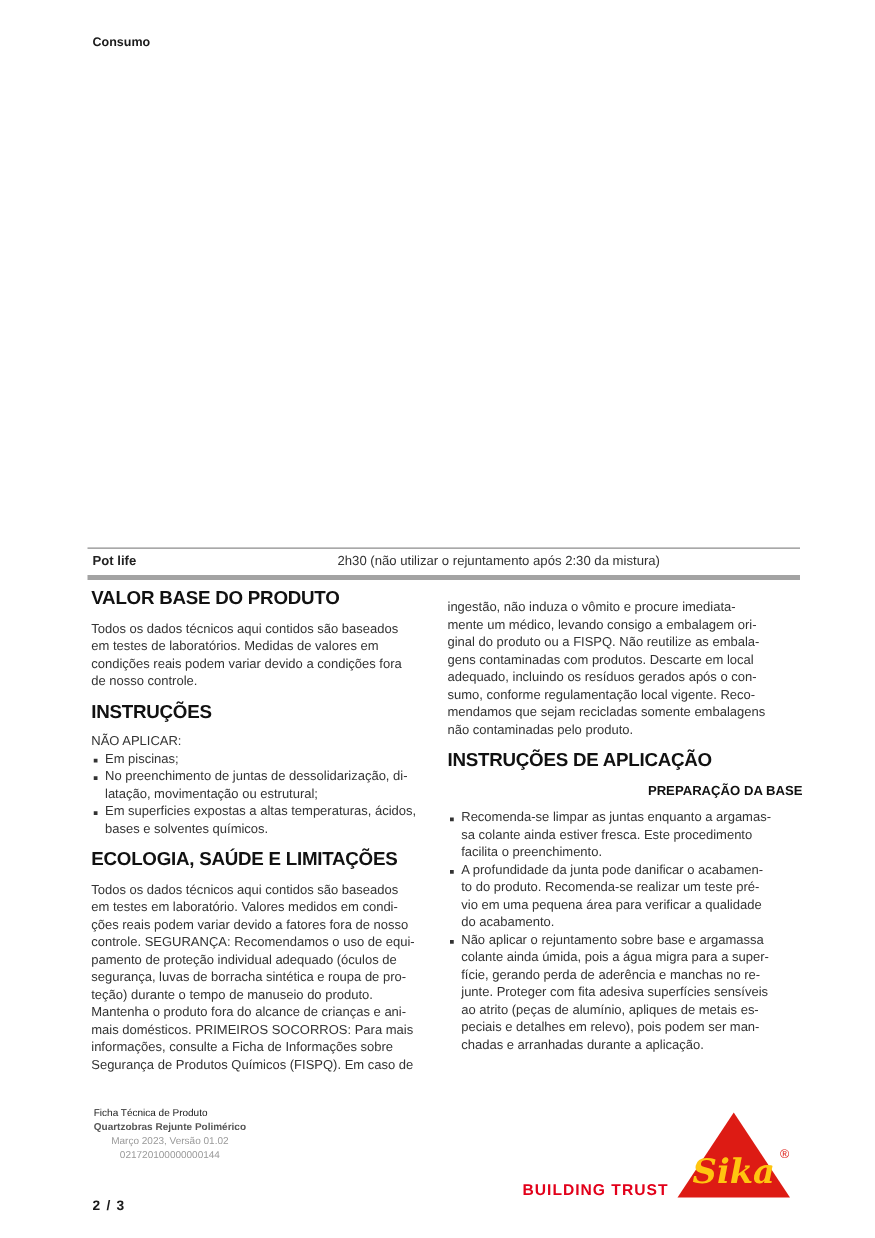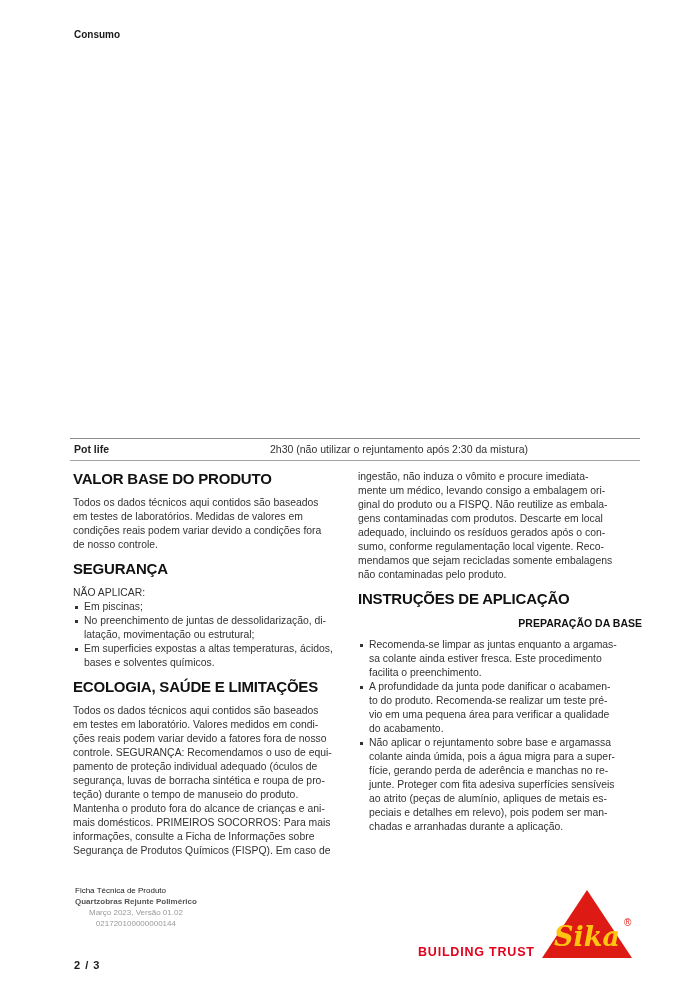--- a/index.html
+++ b/index.html
@@ -3,33 +3,33 @@
 <meta charset="utf-8">
 <style>
   html,body{margin:0;padding:0;background:#fff;}
   .page{
     position:relative;width:680px;height:990px;background:#ffffff;overflow:hidden;
     font-family:"Liberation Sans",sans-serif;color:#333;
   }
   .consumo{position:absolute;left:74px;top:29px;font-size:10px;font-weight:bold;color:#1a1a1a;}
   
   .spec-table{position:absolute;left:70px;top:438px;width:570px;
-    border-top:1px solid #8c8c8c;border-bottom:1px solid #a3a3a3;}
+    border-top:1px solid #8c8c8c;border-bottom:4px solid #a3a3a3;}
   .spec-row{display:flex;padding:4px 0 5px;}
   .spec-label{width:196px;font-size:10.5px;font-weight:bold;color:#222;padding-left:4px;}
   .spec-value{flex:1;font-size:10.5px;color:#333;}
   
   .col{position:absolute;top:470px;font-size:10.4px;line-height:14px;color:#333;}
   .col-left{left:73px;width:272px;}
   .col-right{left:358px;width:284px;}
   h1.sec{font-size:15px;line-height:17px;font-weight:bold;color:#111;
     margin:0 0 9px;letter-spacing:-0.2px;}
   .gap-top{margin-top:15px;}
   h2.sub{font-size:10.5px;font-weight:bold;color:#111;margin:0 0 8px;text-align:right;}
-  p.body-text{margin:0 0 8px;white-space:pre-line;}
+  p.body-text{margin:10px 0 8px;white-space:pre-line;}
   p.intro-line{margin:0;}
   ul.bullets{list-style:none;margin:0 0 8px;padding:0;}
   ul.bullets li{position:relative;padding-left:11px;white-space:pre-line;}
   ul.bullets li::before{content:"";position:absolute;left:2px;top:5.5px;
     width:3px;height:3px;background:#333;}
   
   .footer-meta{position:absolute;left:75px;top:885px;font-size:8px;line-height:11px;}
   .fm-doc{font-weight:normal;color:#1a1a1a;}
   .fm-prod{font-weight:bold;color:#555;}
   .fm-ver,.fm-code{color:#999;text-align:center;}
@@ -53,21 +53,21 @@
     </div>
   </div>
 
   <div class="col col-left">
     <h1 class="sec">VALOR BASE DO PRODUTO</h1>
     <p class="body-text">Todos os dados técnicos aqui contidos são baseados
 em testes de laboratórios. Medidas de valores em
 condições reais podem variar devido a condições fora
 de nosso controle.</p>
 
-    <h1 class="sec gap-top">SEGURANÇA</h1>
+    <h1 class="sec gap-top">INSTRUÇÕES</h1>
     <p class="body-text intro-line">NÃO APLICAR:</p>
     <ul class="bullets">
       <li>Em piscinas;</li>
       <li>No preenchimento de juntas de dessolidarização, di-
 latação, movimentação ou estrutural;</li>
       <li>Em superficies expostas a altas temperaturas, ácidos,
 bases e solventes químicos.</li>
     </ul>
 
     <h1 class="sec gap-top">ECOLOGIA, SAÚDE E LIMITAÇÕES</h1>

